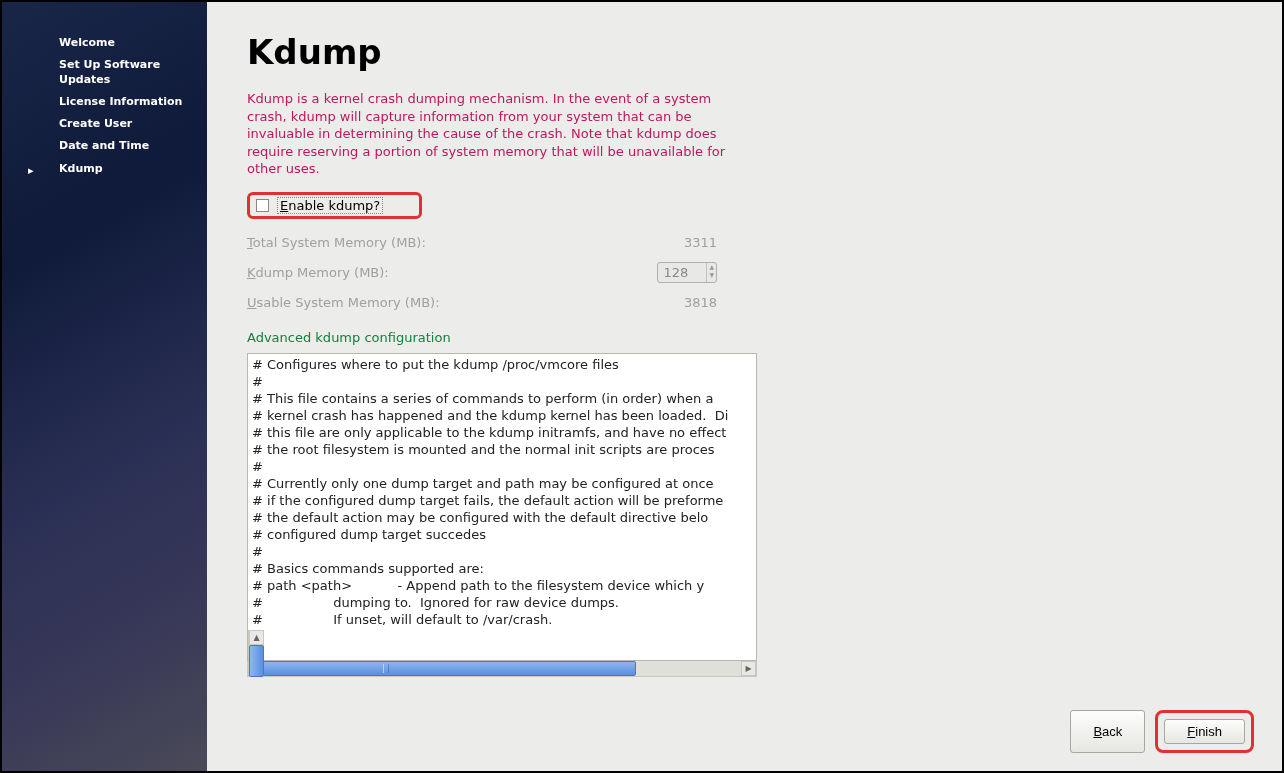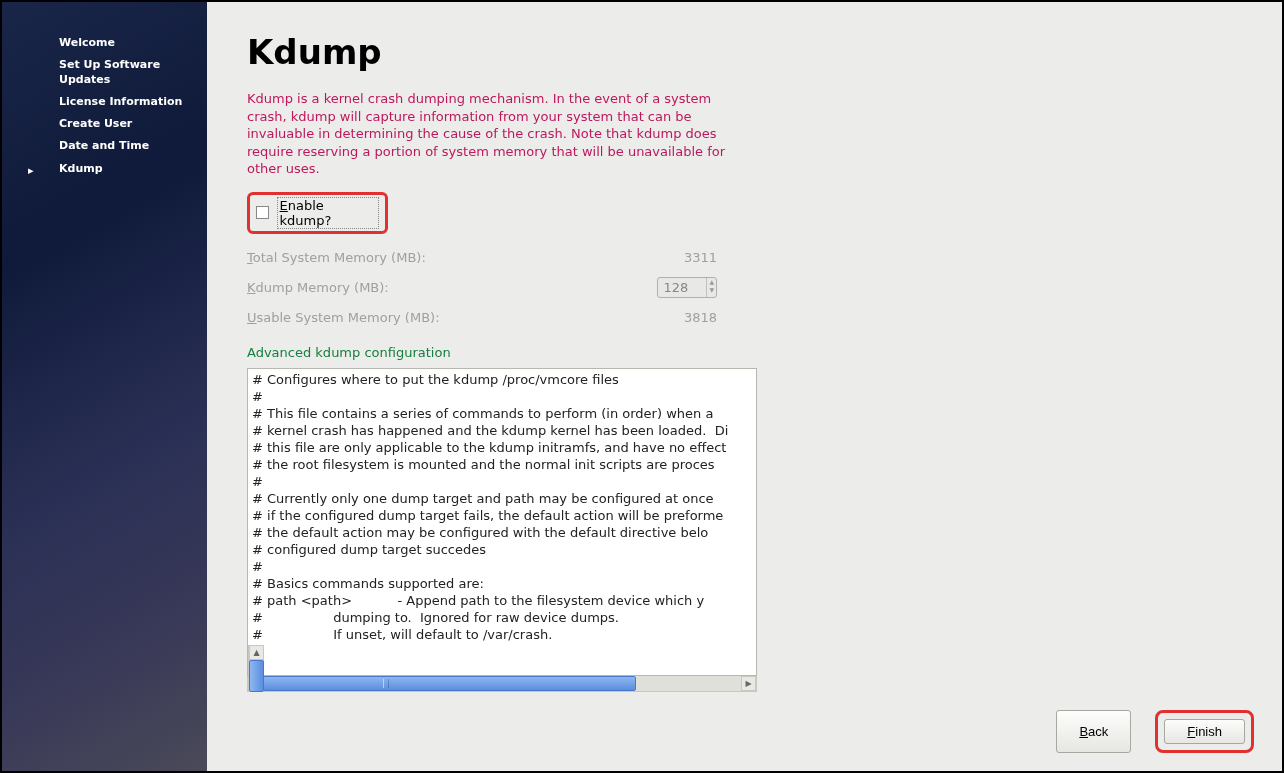--- a/index.html
+++ b/index.html
@@ -58,21 +58,21 @@
   line-height: 1.35;
   max-width: 500px;
   margin-bottom: 14px;
 }
 .enable-row {
   display: inline-flex;
   align-items: center;
   border: 3px solid #e03030;
   border-radius: 6px;
   padding: 2px 6px 2px 6px;
-  width: 141px;
+  width: 175px;
   margin-bottom: 10px;
 }
 .checkbox {
   width: 13px; height: 13px;
   border: 1px solid #888;
   background: #fff;
   margin-right: 8px;
 }
 .enable-label {
   border: 1px dotted #888;
@@ -192,21 +192,21 @@
   top: 2px; bottom: 2px;
   width: 6px;
   border-left: 1px solid rgba(255,255,255,0.5);
   border-right: 1px solid rgba(0,0,0,0.2);
 }
 .footer {
   position: absolute;
   bottom: 18px;
   right: 28px;
   display: flex;
-  gap: 24px;
+  gap: 10px;
 }
 .btn-std {
   padding: 4px 22px;
   background: linear-gradient(#fdfdfc, #e6e6e2);
   border: 1px solid #a8a8a0;
   border-radius: 3px;
   font-size: 13px;
   cursor: pointer;
 }
 .finish-wrap {

